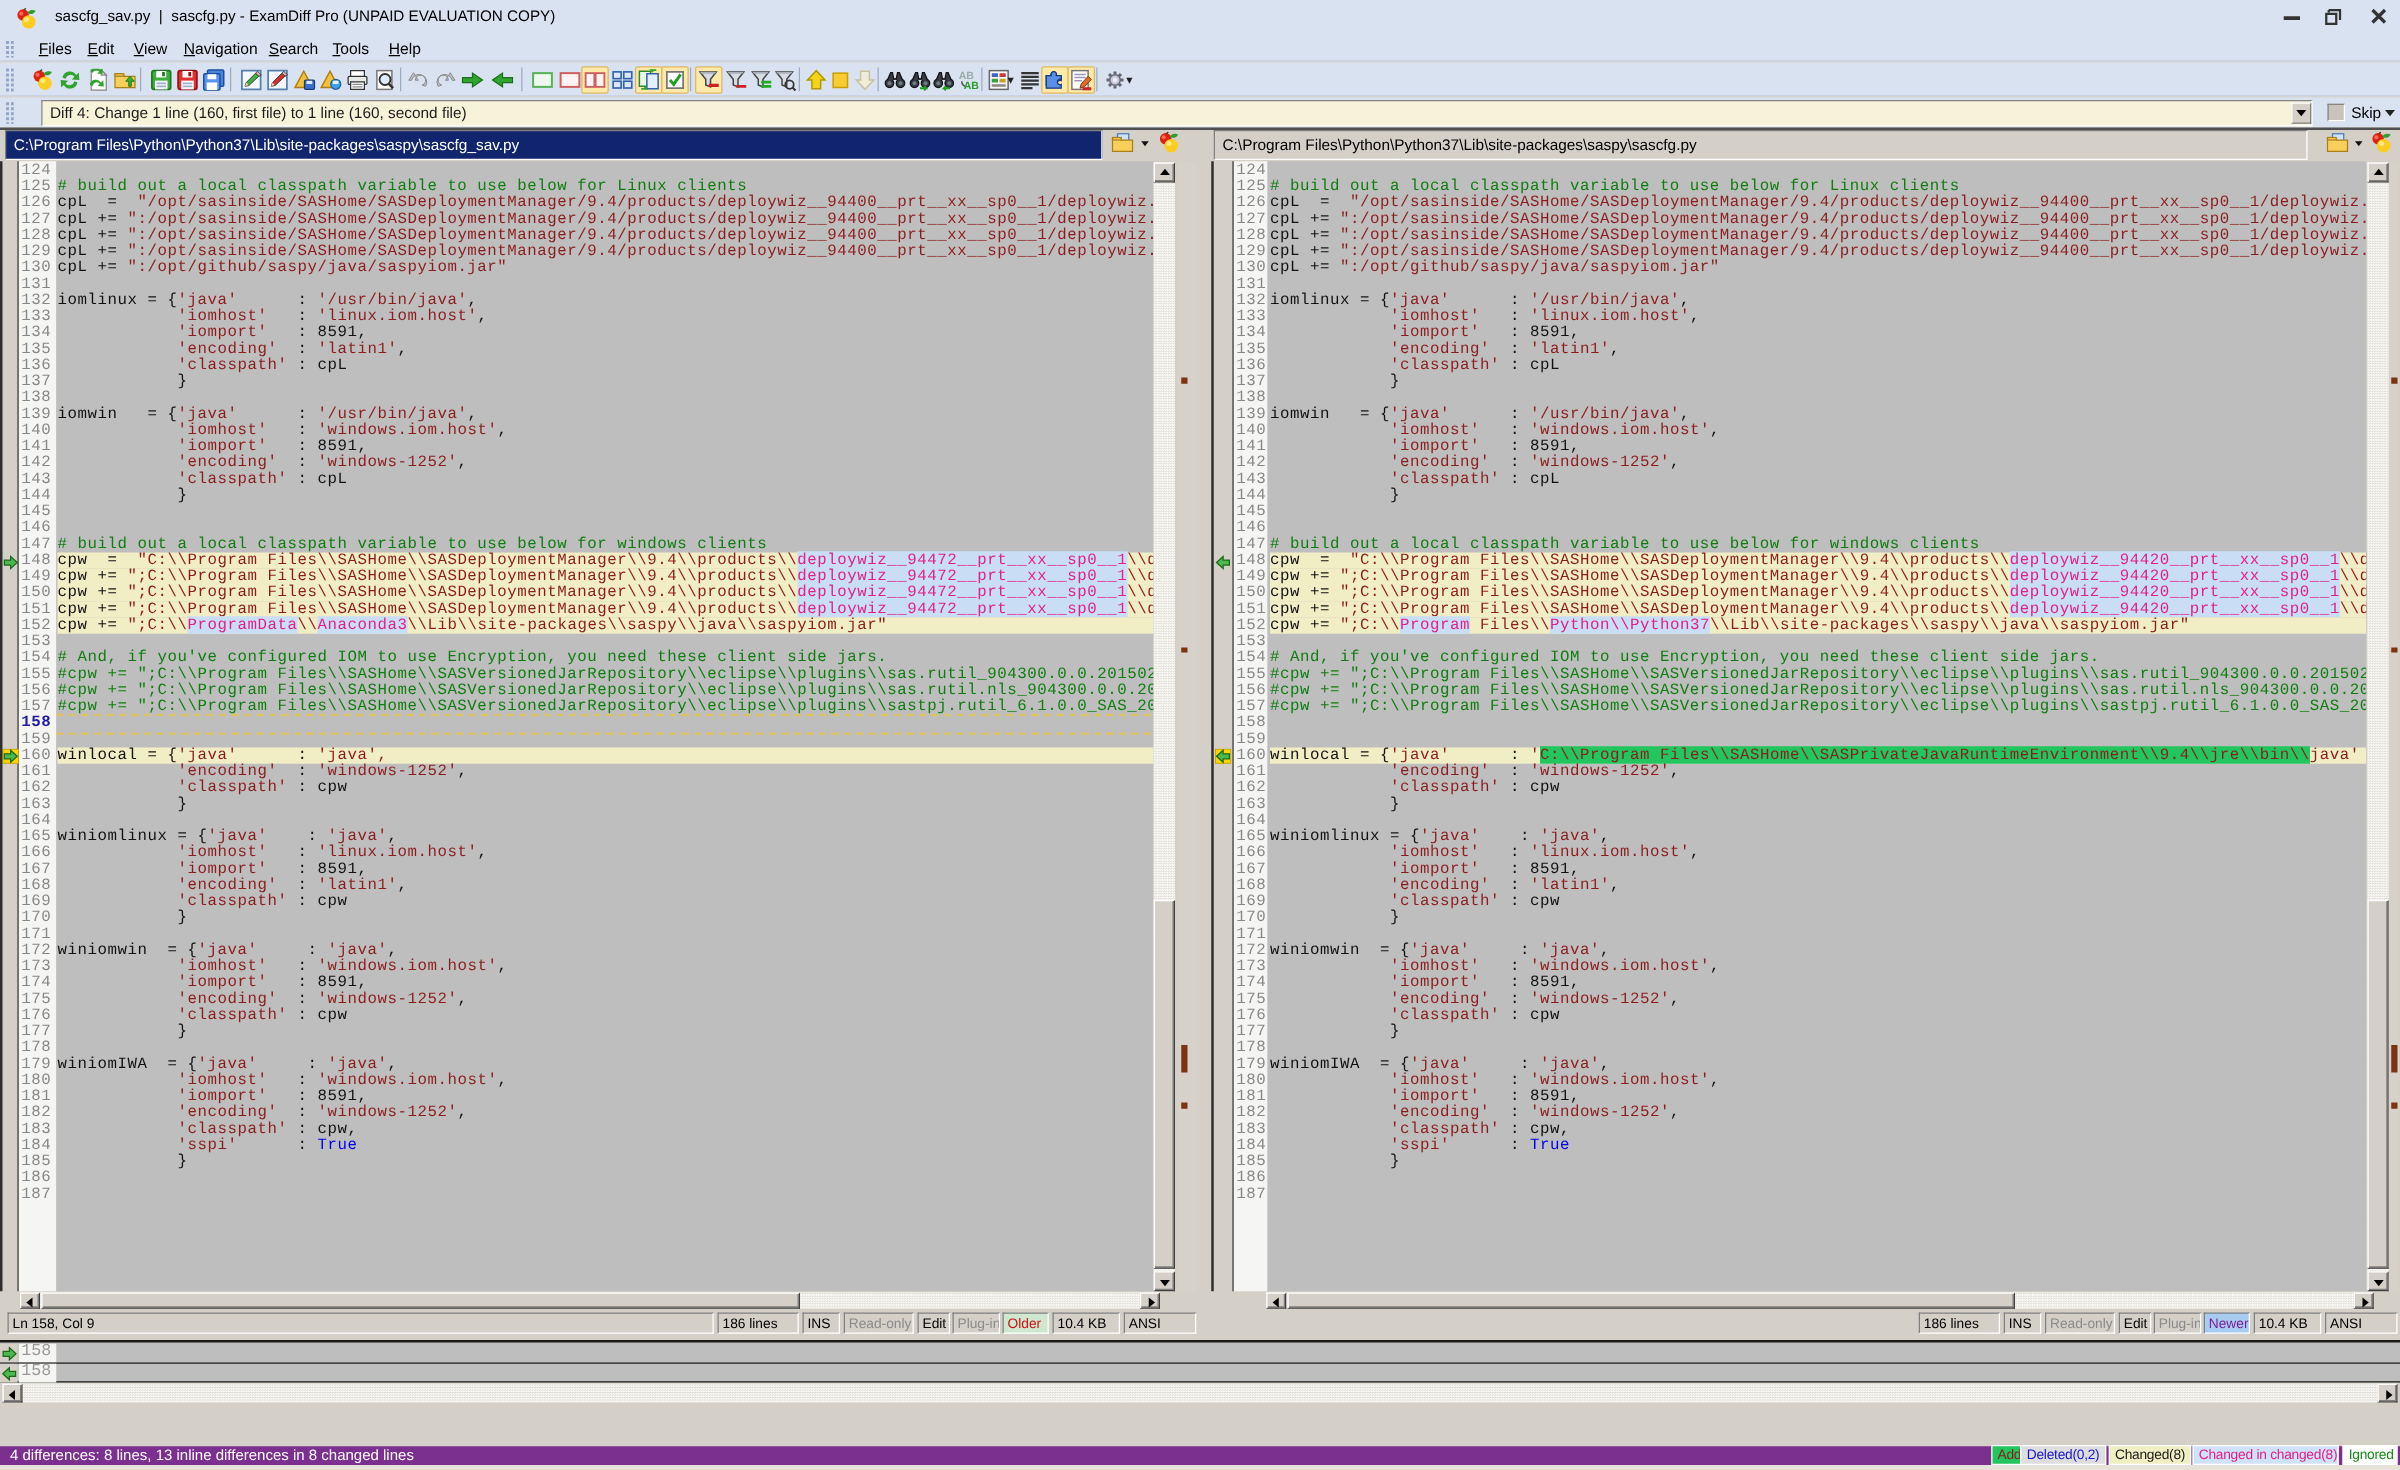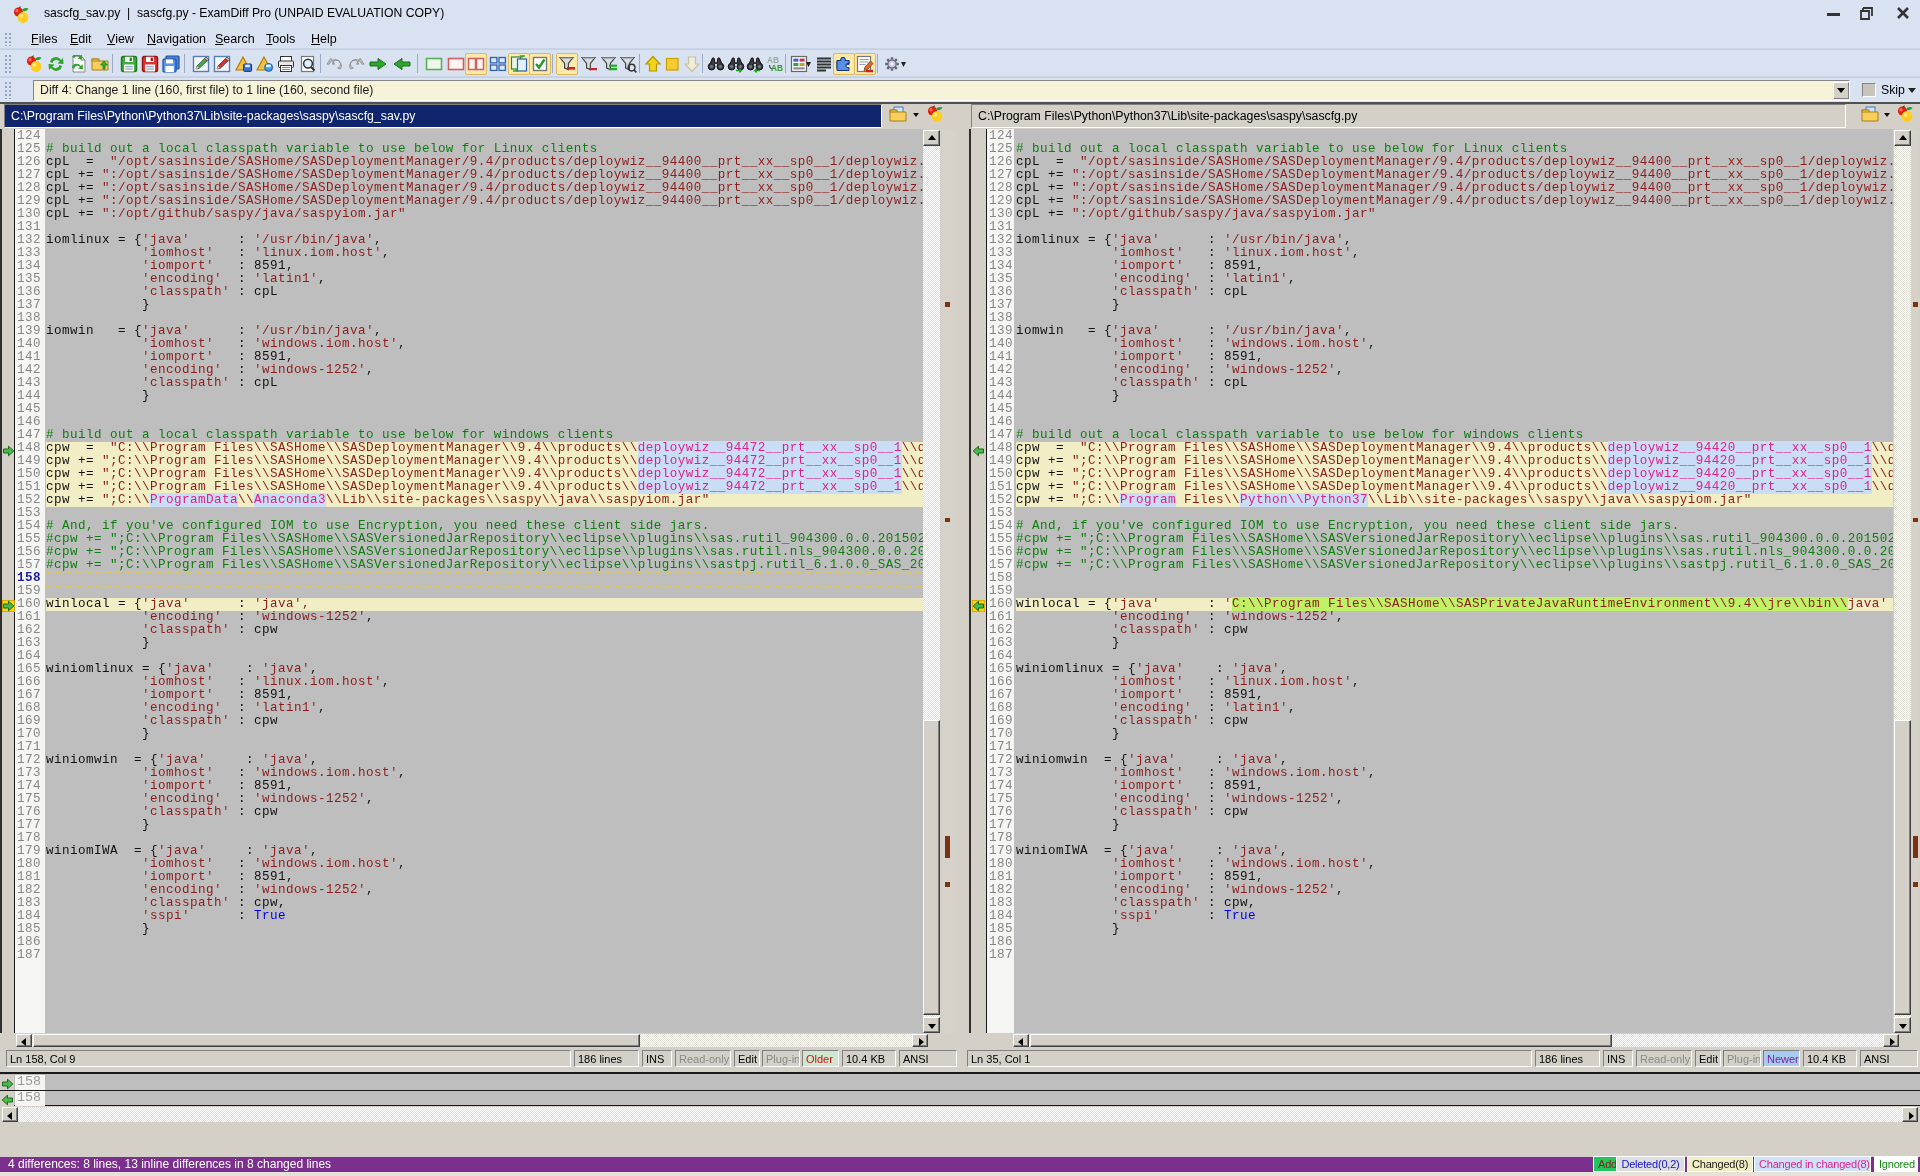--- a/index.html
+++ b/index.html
@@ -34,21 +34,21 @@
 .codebg{position:absolute;top:129px;height:904px;background:#bebebe;overflow:hidden}
 .numbg{position:absolute;top:129px;height:904px;background:#f5f5f3;overflow:hidden}
 .gutter{position:absolute;top:129px;height:904px;background:#d4d0c8}
 .row{position:absolute;left:0;height:13px;width:100%;font:12.6px "Liberation Mono",monospace;letter-spacing:0.44px;
  line-height:13.1px;white-space:pre;color:#111111}
 .row.yel{background:#f1edc4}
 .nrow{position:absolute;left:0;height:13px;width:100%;font:12.6px "Liberation Mono",monospace;letter-spacing:0.44px;
  line-height:13.1px;color:#878787;padding-left:2px}
 .c{color:#0f7d0f}.s{color:#8b1d1d}.k{color:#111111}.b{color:#0000ee}
 .mi{color:#e0218a;background:#c9ddf5}
-.gi{color:#8b1d1d;background:#bef264}
+.gi{color:#8b1d1d;background:#22c55e}
 .dash{position:absolute;height:2px;background:repeating-linear-gradient(90deg,#d9c46a 0 6px,transparent 6px 10px)}
 .gmark{position:absolute}
 
 .sbtrack{position:absolute;background:#efede7;background-image:conic-gradient(#fff 25%,#e2dfd7 0 50%,#fff 0 75%,#e2dfd7 0);background-size:2px 2px}
 .sbbtn{position:absolute;background:#d4d0c8;border:1px solid #404040;border-top-color:#fff;border-left-color:#fff;box-shadow:inset -1px -1px 0 #808080}
 .sbthumb{position:absolute;background:#d4d0c8;border:1px solid #404040;border-top-color:#fff;border-left-color:#fff;box-shadow:inset -1px -1px 0 #808080}
 .tri{display:block;width:0;height:0;border:4px solid transparent}
 .tup{border-bottom:5px solid #000;border-top:none;margin:4px 0 0 4px}
 .tdn{border-top:5px solid #000;border-bottom:none;margin:6px 0 0 4px}
 .tlf{border-right:5px solid #000;border-left:none;margin:3px 0 0 4px}
@@ -699,21 +699,20 @@
       <div class="sp " style="left:572px;width:65px">186 lines</div>
       <div class="sp " style="left:640px;width:30px">INS</div>
       <div class="sp gray" style="left:673px;width:56px">Read-only</div>
       <div class="sp " style="left:732px;width:26px">Edit</div>
       <div class="sp gray" style="left:760px;width:38px">Plug-in</div>
       <div class="sp older" style="left:800px;width:37px">Older</div>
       <div class="sp " style="left:840px;width:54px">10.4 KB</div>
       <div class="sp " style="left:897px;width:58px">ANSI</div>
     </div>
     <div class="sbar" style="left:963px;width:957px">
-      <div class="sp " style="left:4px;width:565px">Ln 35, Col 1</div>
       <div class="sp " style="left:572px;width:65px">186 lines</div>
       <div class="sp " style="left:640px;width:30px">INS</div>
       <div class="sp gray" style="left:673px;width:56px">Read-only</div>
       <div class="sp " style="left:732px;width:26px">Edit</div>
       <div class="sp gray" style="left:760px;width:38px">Plug-in</div>
       <div class="sp newer" style="left:800px;width:37px">Newer</div>
       <div class="sp " style="left:840px;width:54px">10.4 KB</div>
       <div class="sp " style="left:897px;width:58px">ANSI</div>
     </div>
     <div id="minipane">

